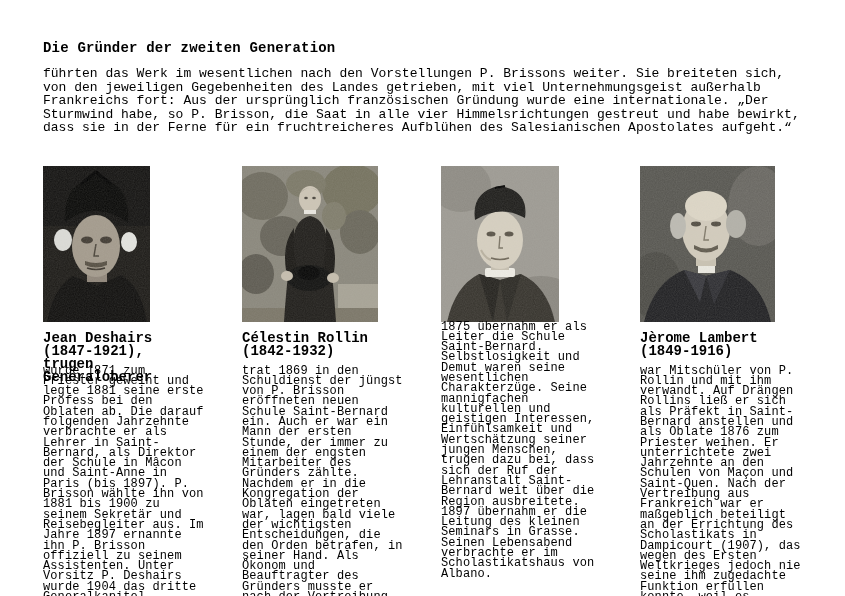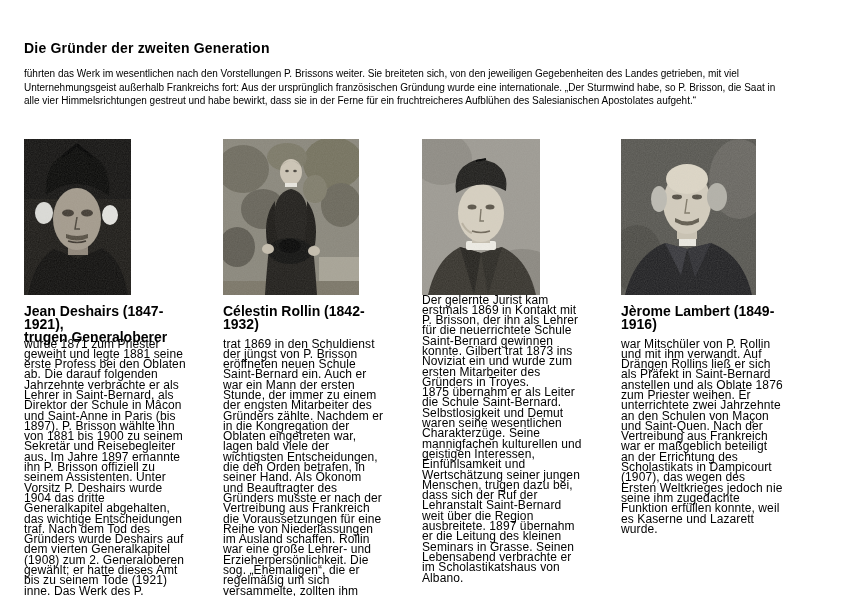--- a/index.html
+++ b/index.html
@@ -6,32 +6,33 @@
   html, body {
     width: 845px; height: 596px;
     background: #ffffff;
     color: #000000;
     font-family: "Liberation Sans", sans-serif;
     overflow: hidden;
   }
   .page {
     position: relative;
     width: 845px; height: 448px;
-    padding: 38px 42px 0 24px;
+    padding: 38px 42px 0 43px;
     background: #ffffff;
+    font-family: Liberation Mono, monospace;
   }
   .page-title {
     font-size: 14px;
     line-height: 20px;
     font-weight: bold;
     letter-spacing: 0.2px;
   }
   .intro {
     margin-top: 9px;
-    font-size: 10px;
+    font-size: 13px;
     line-height: 13.5px;
     max-width: 762px;
   }
   .columns {
     margin-top: 31px;
     display: grid;
     grid-template-columns: repeat(4, 162px);
     column-gap: 37px;
   }
   .photo { height: 156px; overflow: hidden; }
@@ -149,21 +150,20 @@
           <ellipse cx="50" cy="68" rx="4.5" ry="2.5" fill="#585247"></ellipse>
           <ellipse cx="68" cy="68" rx="4.5" ry="2.5" fill="#585247"></ellipse>
           <path d="M59 70 L58 82 L62 82" stroke="#7a7364" stroke-width="1.4" fill="none"></path>
           <path d="M50 92 Q59 95 68 92" stroke="#6d6557" stroke-width="1.6" fill="none"></path>
           <path d="M40 84 Q44 92 50 94" stroke="#b9b1a0" stroke-width="2" fill="none"></path>
           <path d="M34 54 Q30 26 58 20 Q88 24 84 52 Q60 38 34 54 Z" fill="#1d1c1a"></path>
           <path d="M54 22 L64 20" stroke="#000000" stroke-width="2"></path>
           <rect width="118" height="156" filter="url(#grain)" opacity="0.35"></rect>
         </svg>
       </div>
-      <p class="bio">Der gelernte Jurist kam erstmals 1869 in Kontakt mit P. Brisson, der ihn als Lehrer für die neuerrichtete Schule Saint-Bernard gewinnen konnte. Gilbert trat 1873 ins Noviziat ein und wurde zum ersten Mitarbeiter des Gründers in Troyes.</p>
       <p class="bio">1875 übernahm er als Leiter die Schule Saint-Bernard. Selbstlosigkeit und Demut waren seine wesentlichen Charakterzüge. Seine mannigfachen kulturellen und geistigen Interessen, Einfühlsamkeit und Wertschätzung seiner jungen Menschen, trugen dazu bei, dass sich der Ruf der Lehranstalt Saint-Bernard weit über die Region ausbreitete. 1897 übernahm er die Leitung des kleinen Seminars in Grasse. Seinen Lebensabend verbrachte er im Scholastikatshaus von Albano.</p>
     </section>
 
     <section class="col">
       <div class="photo">
         <svg width="135" height="156" viewBox="0 0 135 156">
           <rect width="135" height="156" fill="#55544f"></rect>
           <ellipse cx="118" cy="40" rx="30" ry="40" fill="#676560"></ellipse>
           <ellipse cx="16" cy="120" rx="26" ry="34" fill="#4a4944"></ellipse>
           <path d="M4 156 Q14 116 44 104 L66 110 L90 104 Q122 116 131 156 Z" fill="#1d1d20"></path>

